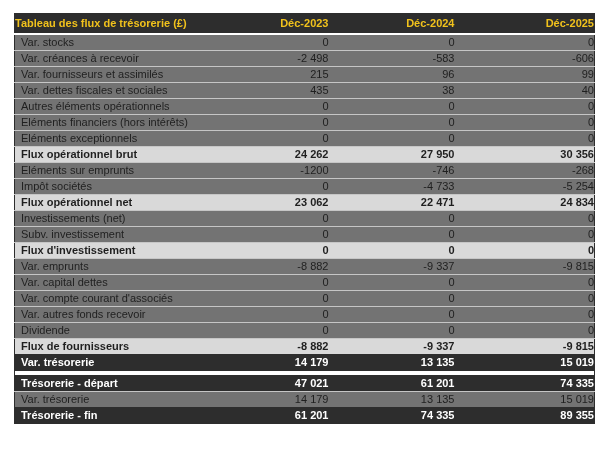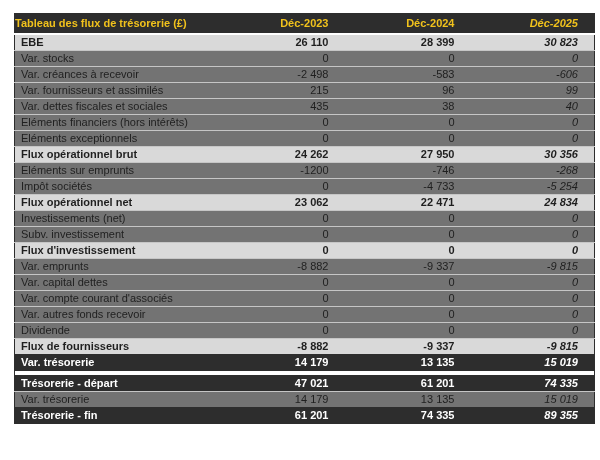--- a/index.html
+++ b/index.html
@@ -47,21 +47,21 @@
     text-align: left;
     padding-left: 0;
     white-space: nowrap;
   }
   .num {
     text-align: right;
     padding-right: 2px;
     white-space: nowrap;
     font-variant-numeric: tabular-nums;
   }
-  .col3 { padding-right: 16px; font-style: italic; }
+  .col3 { padding-right: 0; }
 
   tbody tr.row { height: 16px; border-top: 1px solid #c6c6c6; }
   tbody tr.normal   { background: #737373; }
   tbody tr.subtotal { background: #d9d9d9; font-weight: bold; }
   tbody tr.dark {
     background: #2d2d2d;
     color: #ffffff;
     font-weight: bold;
     border-top: 1px solid #2d2d2d;
   }
@@ -88,26 +88,20 @@
     </colgroup>
     <thead>
       <tr class="head">
         <th class="title">Tableau des flux de trésorerie (£)</th>
         <th class="num">Déc-2023</th>
         <th class="num">Déc-2024</th>
         <th class="num col3">Déc-2025</th>
       </tr>
     </thead>
     <tbody id="tbody">
-        <tr class="row subtotal">
-          <td class="label">EBE</td>
-          <td class="num">26 110</td>
-          <td class="num">28 399</td>
-          <td class="num col3">30 823</td>
-        </tr>
         <tr class="row normal">
           <td class="label">Var. stocks</td>
           <td class="num">0</td>
           <td class="num">0</td>
           <td class="num col3">0</td>
         </tr>
         <tr class="row normal">
           <td class="label">Var. créances à recevoir</td>
           <td class="num">-2 498</td>
           <td class="num">-583</td>
@@ -117,20 +111,26 @@
           <td class="label">Var. fournisseurs et assimilés</td>
           <td class="num">215</td>
           <td class="num">96</td>
           <td class="num col3">99</td>
         </tr>
         <tr class="row normal">
           <td class="label">Var. dettes fiscales et sociales</td>
           <td class="num">435</td>
           <td class="num">38</td>
           <td class="num col3">40</td>
+        </tr>
+        <tr class="row normal">
+          <td class="label">Autres éléments opérationnels</td>
+          <td class="num">0</td>
+          <td class="num">0</td>
+          <td class="num col3">0</td>
         </tr>
         <tr class="row normal">
           <td class="label">Eléments financiers (hors intérêts)</td>
           <td class="num">0</td>
           <td class="num">0</td>
           <td class="num col3">0</td>
         </tr>
         <tr class="row normal">
           <td class="label">Eléments exceptionnels</td>
           <td class="num">0</td>

